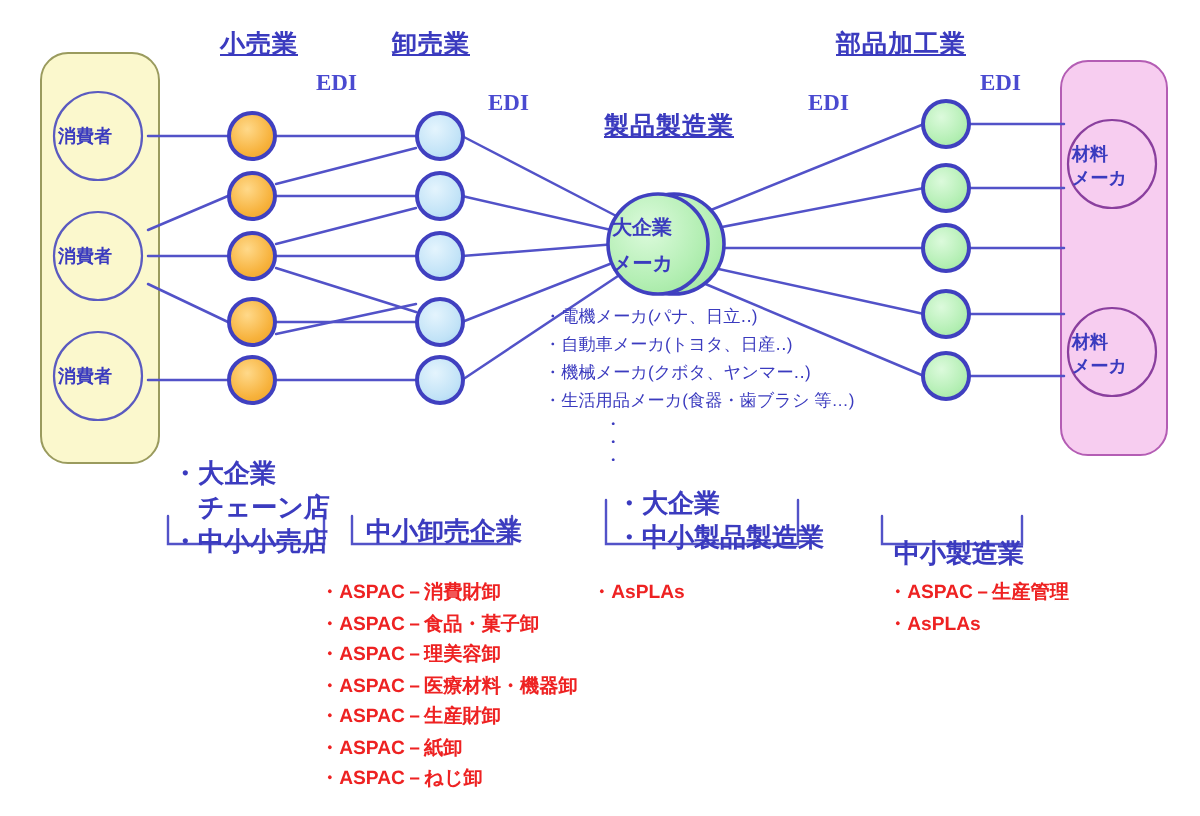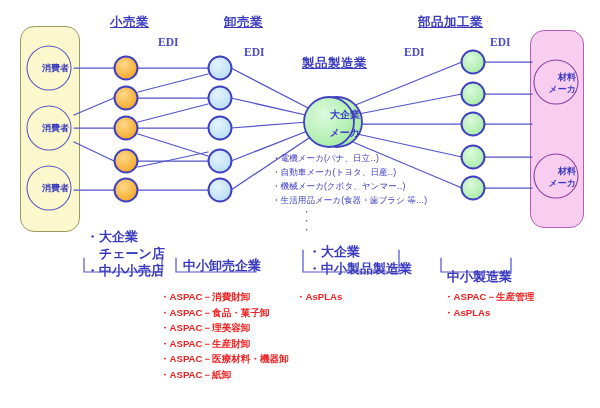--- a/index.html
+++ b/index.html
@@ -29,21 +29,21 @@
     font-weight:bold;
     font-size:11.5px;
     font-family:"Liberation Serif","DejaVu Serif",serif;
     white-space:nowrap;
   }
   .node-label{
     position:absolute;
     color:#3b3bbf;
     font-size:9px;
     font-weight:bold;
-    text-align:right;
+    text-align:left;
     line-height:1.2;
     white-space:nowrap;
     pointer-events:none;
   }
   .mfr-list{
     position:absolute;
     left:272px; top:152px;
     color:#3b3bbf;
     font-size:8.6px;
     line-height:1.62;
@@ -182,21 +182,21 @@
 
     <g stroke="#5252c8" stroke-width="1.2" fill="none" stroke-linecap="round">
       <path d="M84,258 L84,272 L162,272 L162,258"></path>
       <path d="M176,258 L176,272 L256,272 L256,258"></path>
       <path d="M303,250 L303,272 L399,272 L399,250"></path>
       <path d="M441,258 L441,272 L511,272 L511,258"></path>
     </g>
   </svg>
 
   <div class="hdr" style="left:110px;top:14px;">小売業</div>
-  <div class="hdr" style="left:196px;top:14px;margin-left:28px;">卸売業</div>
+  <div class="hdr" style="left:196px;top:14px;">卸売業</div>
   <div class="hdr" style="left:302px;top:55px;">製品製造業</div>
   <div class="hdr" style="left:418px;top:14px;">部品加工業</div>
 
   <div class="edi" style="left:158px;top:36px;">EDI</div>
   <div class="edi" style="left:244px;top:46px;">EDI</div>
   <div class="edi" style="left:404px;top:46px;">EDI</div>
   <div class="edi" style="left:490px;top:36px;">EDI</div>
 
   <div class="node-label" style="left:29px;top:63px;width:40px;">消費者</div>
   <div class="node-label" style="left:29px;top:123px;width:40px;">消費者</div>
@@ -234,23 +234,24 @@
   </div>
 
   <div class="bracket-label" style="left:447px;top:257px;margin-top:11px;">
     <div>中小製造業</div>
   </div>
 
   <div class="red-list" style="left:160px;top:289px;">
     <div>・ASPAC－消費財卸</div>
     <div>・ASPAC－食品・菓子卸</div>
     <div>・ASPAC－理美容卸</div>
+    <div>・ASPAC－医療材料・機器卸</div>
     <div>・ASPAC－生産財卸</div>
-    <div>・ASPAC－医療材料・機器卸</div>
     <div>・ASPAC－紙卸</div>
+    <div>・ASPAC－ねじ卸</div>
   </div>
 
   <div class="red-list" style="left:296px;top:289px;">
     <div>・AsPLAs</div>
   </div>
 
   <div class="red-list" style="left:444px;top:289px;">
     <div>・ASPAC－生産管理</div>
     <div>・AsPLAs</div>
   </div>

